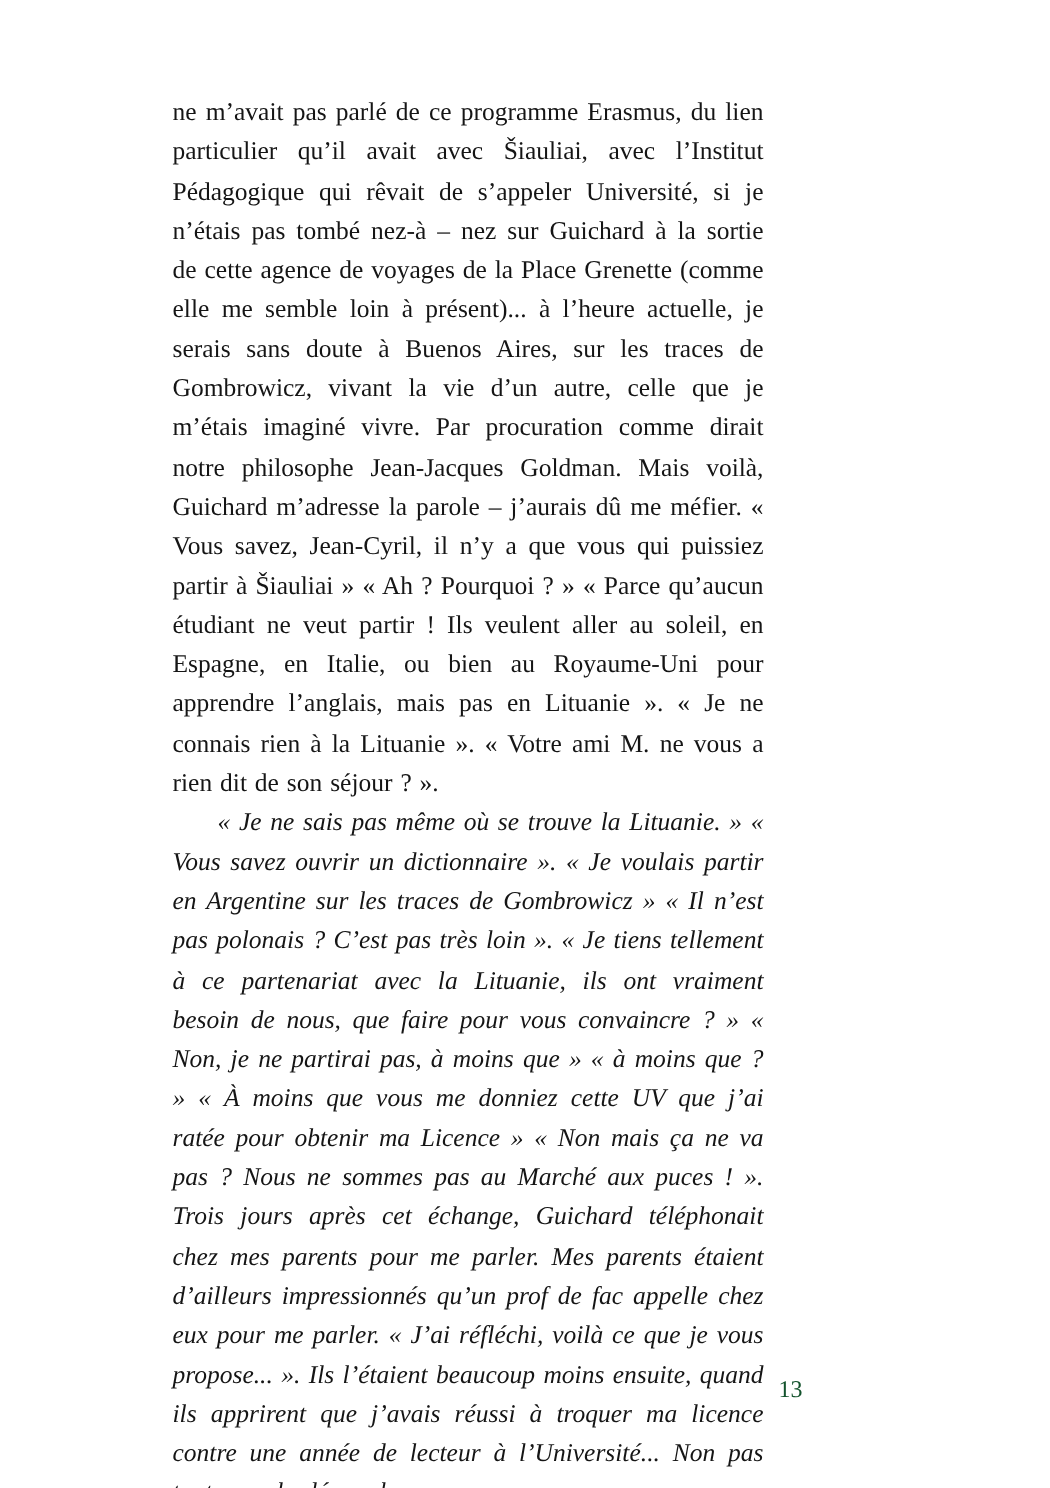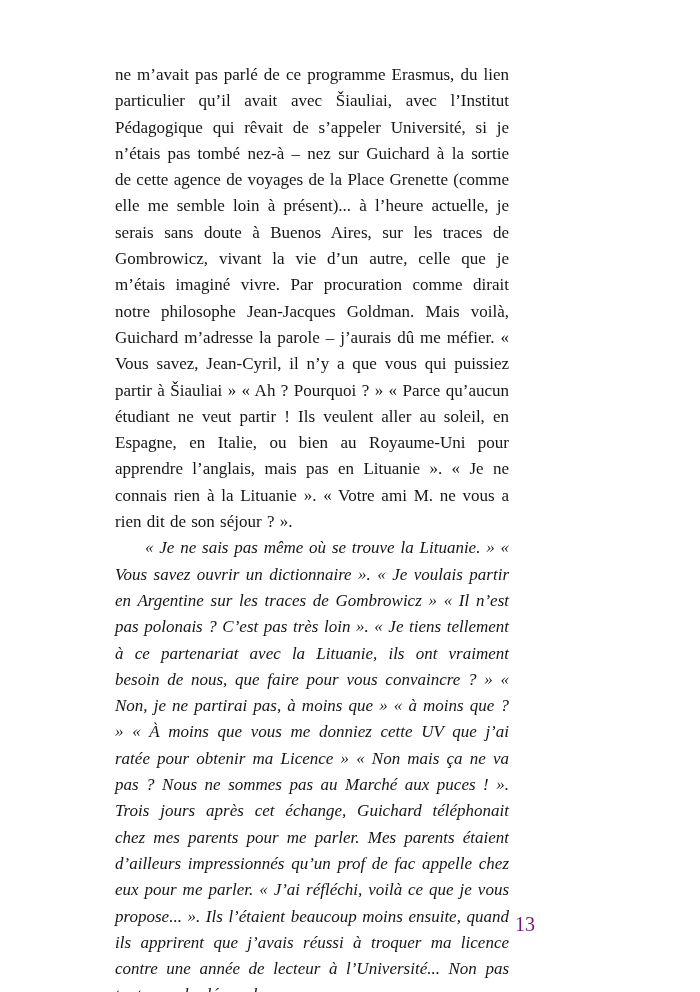--- a/index.html
+++ b/index.html
@@ -33,22 +33,22 @@
     word-spacing: 0.06em;
   }
   .para.indent {
     text-indent: 30px;
     font-style: italic;
   }
   .page-number {
     position: absolute;
     right: 42px;
     bottom: 56px;
-    font-size: 20px;
-    color: #701a75;
+    font-size: 16px;
+    color: #14532d;
   }
 </style>
 </head>
 <body>
 
 <div class="page">
   <div class="text-block">
     <p class="para">ne m’avait pas parlé de ce programme Erasmus, du lien particulier qu’il avait avec Šiauliai, avec l’Institut Pédagogique qui rêvait de s’appeler Université, si je n’étais pas tombé nez-à – nez sur Guichard à la sortie de cette agence de voyages de la Place Grenette (comme elle me semble loin à présent)... à l’heure actuelle, je serais sans doute à Buenos Aires, sur les traces de Gombrowicz, vivant la vie d’un autre, celle que je m’étais imaginé vivre. Par procuration comme dirait notre philosophe Jean-Jacques Goldman. Mais voilà, Guichard m’adresse la parole – j’aurais dû me méfier. « Vous savez, Jean-Cyril, il n’y a que vous qui puissiez partir à Šiauliai » « Ah ? Pourquoi ? » « Parce qu’aucun étudiant ne veut partir ! Ils veulent aller au soleil, en Espagne, en Italie, ou bien au Royaume-Uni pour apprendre l’anglais, mais pas en Lituanie ». « Je ne connais rien à la Lituanie ». « Votre ami M. ne vous a rien dit de son séjour ? ».</p>
     <p class="para indent">« Je ne sais pas même où se trouve la Lituanie. » « Vous savez ouvrir un dictionnaire ». « Je voulais partir en Argentine sur les traces de Gombrowicz » « Il n’est pas polonais ? C’est pas très loin ». « Je tiens tellement à ce partenariat avec la Lituanie, ils ont vraiment besoin de nous, que faire pour vous convaincre ? » « Non, je ne partirai pas, à moins que » « à moins que ? » « À moins que vous me donniez cette UV que j’ai ratée pour obtenir ma Licence » « Non mais ça ne va pas ? Nous ne sommes pas au Marché aux puces ! ». Trois jours après cet échange, Guichard téléphonait chez mes parents pour me parler. Mes parents étaient d’ailleurs impressionnés qu’un prof de fac appelle chez eux pour me parler. « J’ai réfléchi, voilà ce que je vous propose... ». Ils l’étaient beaucoup moins ensuite, quand ils apprirent que j’avais réussi à troquer ma licence contre une année de lecteur à l’Université... Non pas tant pour la démarche</p>
   </div>

